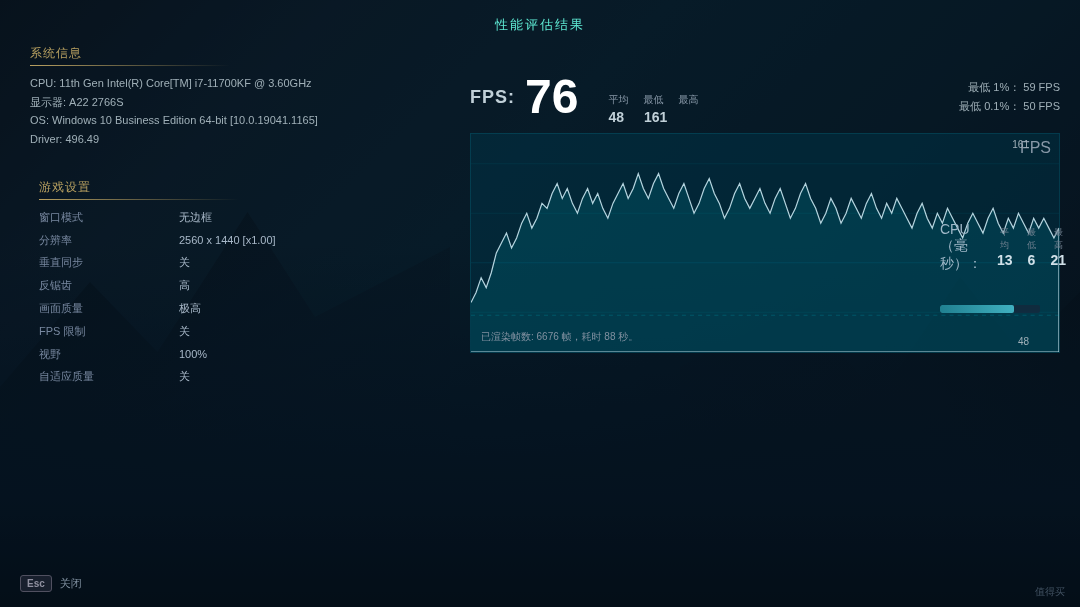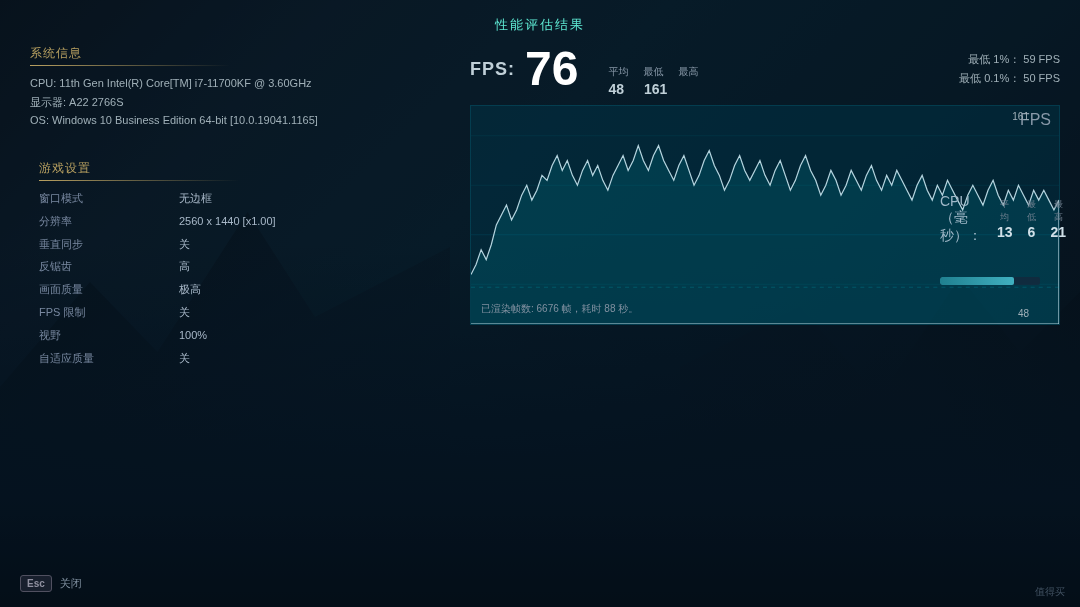--- a/index.html
+++ b/index.html
@@ -354,20 +354,21 @@
 
 <div class="title-bar">性能评估结果</div>
 
 <div class="left-panel">
 
   <div class="section-title">系统信息</div>
   <div class="info-text">
     <div>CPU: 11th Gen Intel(R) Core[TM] i7-11700KF @ 3.60GHz</div>
     <div>显示器: A22 2766S</div>
     <div>OS: Windows 10 Business Edition 64-bit [10.0.19041.1165]</div>
+    <div>Driver: 496.49</div>
   </div>
 
   <div class="settings-section">
     <div class="section-title">游戏设置</div>
     <div class="settings-grid">
       <div class="label">窗口模式</div>
       <div class="value">无边框</div>
       <div class="label">分辨率</div>
       <div class="value">2560 x 1440 [x1.00]</div>
       <div class="label">垂直同步</div>
@@ -381,21 +382,21 @@
       <div class="label">视野</div>
       <div class="value">100%</div>
       <div class="label">自适应质量</div>
       <div class="value">关</div>
     </div>
   </div>
 </div>
 
 <div class="right-panel">
 
-  <div style="position:relative;">
+  <div style="position:relative;margin-top:28px;">
     <div class="fps-header">
       <div class="fps-label-area">
         <span class="fps-word">FPS:</span>
         <span class="fps-number-main">76</span>
       </div>
       <div class="fps-stats-group">
         <div class="fps-stat-labels">
           <span>平均</span>
           <span>最低</span>
           <span>最高</span>

